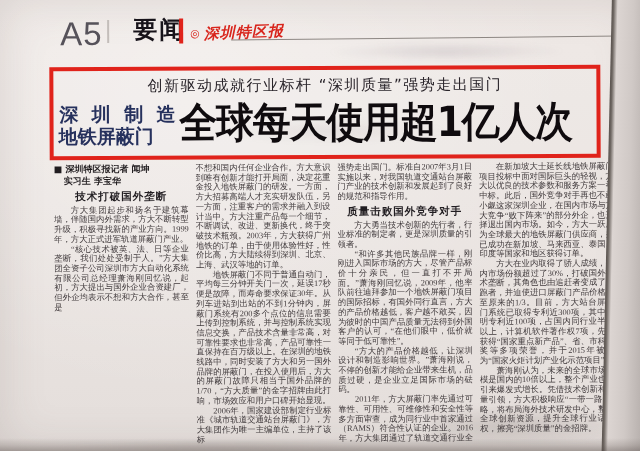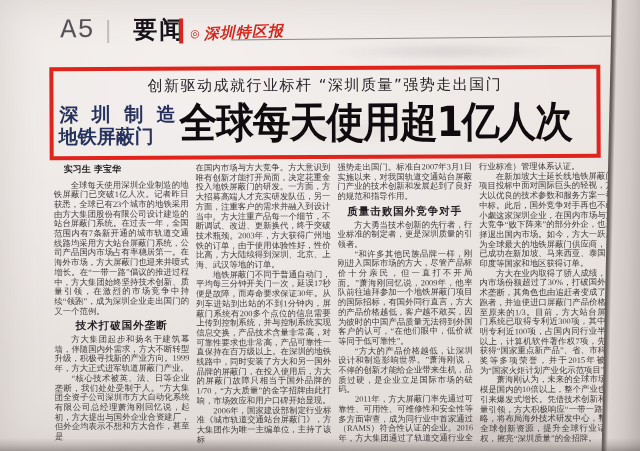--- a/index.html
+++ b/index.html
@@ -14,22 +14,22 @@
       radial-gradient(ellipse at 30% 20%, rgba(255,255,255,0.35), rgba(255,255,255,0) 60%),
       linear-gradient(180deg,#efe9e6 0%,#eae4e1 55%,#e4dedb 100%);
     box-shadow: inset 0 0 46px rgba(120,104,98,0.20);
     overflow:hidden;
   }
   .tilt{position:absolute;left:0;top:0;width:640px;height:451px;transform:rotate(-0.25deg);}
 
   
   .hdr-pageno{
     position:absolute;left:61px;top:14px;
-    font-family:Liberation Mono, monospace;
-    font-size:27px;color:#56525a;letter-spacing:1px;
+    font-family:Liberation Sans, sans-serif;
+    font-size:33px;color:#56525a;letter-spacing:1px;
   }
   .hdr-div{position:absolute;left:108px;top:19px;width:2px;height:23px;background:#c3bdba;}
   .hdr-section{
     position:absolute;left:134px;top:13px;
     font-family:"DejaVu Sans",sans-serif;font-weight:900;
     font-size:24px;color:#17131a;letter-spacing:2px;
   }
   .hdr-redbar{position:absolute;left:180px;top:18px;width:4px;height:25px;background:#e0231b;}
   .masthead{
     position:absolute;left:191px;top:23px;color:#d8251c;
@@ -141,45 +141,44 @@
           <div class="side-l2">地铁屏蔽门</div>
         </div>
         <div class="main-headline">全球每天使用超1亿人次</div>
       </div>
     </div>
 
     <div class="columns">
 
       <div class="col">
         <div class="byline">
+          <div class="b1">■ 深圳特区报记者 闻坤</div>
           <div class="b2">实习生 李宝华</div>
         </div>
-        <p class="p">全球每天使用深圳企业制造的地铁屏蔽门已突破1亿人次。记者昨日获悉，全球已有23个城市的地铁采用由方大集团股份有限公司设计建造的站台屏蔽门系统。在过去一年，全国范围内有7条新开通的城市轨道交通线路均采用方大站台屏蔽门系统，公司产品国内市场占有率稳居第一。在海外市场，方大屏蔽门也迎来井喷式增长。在“一带一路”倡议的推进过程中，方大集团始终坚持技术创新、质量引领，在激烈的市场竞争中持续“领跑”，成为深圳企业走出国门的又一个范例。</p>
         <div class="subhead">技术打破国外垄断</div>
         <p class="p">方大集团起步和扬名于建筑幕墙，伴随国内外需求，方大不断转型升级，积极寻找新的产业方向。1999年，方大正式进军轨道屏蔽门产业。</p>
         <p class="p">“核心技术被英、法、日等企业垄断，我们处处受制于人。”方大集团全资子公司深圳市方大自动化系统有限公司总经理萧海刚回忆说，起初，方大提出与国外企业合资建厂，但外企均表示不想和方大合作，甚至是</p>
       </div>
 
       <div class="col">
-        <p class="p cont">在国内市场与方大竞争。方大意识到唯有创新才能打开局面，决定花重金投入地铁屏蔽门的研发。一方面，方大招募高端人才充实研发队伍，另一方面，注重客户的需求并融入到设计当中。方大注重产品每一个细节，不断调试、改进、更新换代，终于突破技术瓶颈。2003年，方大获得广州地铁的订单，由于使用体验性好，性价比高，方大陆续得到深圳、北京、上海、武汉等地的订单。</p>
+        <p class="p cont">不想和国内任何企业合作。方大意识到唯有创新才能打开局面，决定花重金投入地铁屏蔽门的研发。一方面，方大招募高端人才充实研发队伍，另一方面，注重客户的需求并融入到设计当中。方大注重产品每一个细节，不断调试、改进、更新换代，终于突破技术瓶颈。2003年，方大获得广州地铁的订单，由于使用体验性好，性价比高，方大陆续得到深圳、北京、上海、武汉等地的订单。</p>
         <p class="p">地铁屏蔽门不同于普通自动门，平均每三分钟开关门一次，延误17秒便是故障，而寿命要求保证30年。从列车进站到出站的不到1分钟内，屏蔽门系统有200多个点位的信息需要上传到控制系统，并与控制系统实现信息交换，产品技术含量非常高，对可靠性要求也非常高，产品可靠性一直保持在百万级以上。在深圳的地铁线路中，同时安装了方大和另一国外品牌的屏蔽门，在投入使用后，方大的屏蔽门故障只相当于国外品牌的1/70，“方大质量”的金字招牌由此打响，市场效应和用户口碑开始显现。</p>
         <p class="p">2006年，国家建设部制定行业标准《城市轨道交通站台屏蔽门》，方大集团作为唯一主编单位，主持了该标</p>
       </div>
 
       <div class="col">
         <p class="p cont">强势走出国门。标准自2007年3月1日实施以来，对我国轨道交通站台屏蔽门产业的技术创新和发展起到了良好的规范和指导作用。</p>
         <div class="subhead">质量击败国外竞争对手</div>
         <p class="p">方大勇当技术创新的先行者，行业标准的制定者，更是深圳质量的引领者。</p>
         <p class="p">“和许多其他民族品牌一样，刚刚进入国际市场的方大，尽管产品标价十分亲民，但一直打不开局面。”萧海刚回忆说，2009年，他率队前往迪拜参加一个地铁屏蔽门项目的国际招标，有国外同行直言，方大的产品价格越低，客户越不敢买，因为彼时的中国产品质量无法得到外国客户的认可，“在他们眼中，低价就等同于低可靠性”。</p>
         <p class="p">“方大的产品价格越低，让深圳设计和制造影响世界。”萧海刚说，不停的创新才能给企业带来生机，品质过硬，是企业立足国际市场的砝码。</p>
         <p class="p">2011年，方大屏蔽门率先通过可靠性、可用性、可维修性和安全性等多方面审查，成为同行业中首家通过（RAMS）符合性认证的企业。2016年，方大集团通过了轨道交通行业全球最高管理标准——IRIS（国际铁路</p>
       </div>
 
       <div class="col">
-        <p class="p cont">行业标准）管理体系认证。</p>
         <p class="p">在新加坡大士延长线地铁屏蔽门项目投标中面对国际巨头的轻视，方大以优良的技术参数和服务方案一举中标。此后，国外竞争对手再也不敢小觑这家深圳企业，在国内市场与方大竞争“败下阵来”的部分外企，也选择退出国内市场。如今，方大一跃成为全球最大的地铁屏蔽门供应商，并已成功在新加坡、马来西亚、泰国、印度等国家和地区获得订单。</p>
         <p class="p">方大在业内取得了骄人成绩，国内市场份额超过了30%，打破国外技术垄断，其角色也由追赶者变成了领跑者，并迫使进口屏蔽门产品价格降至原来的1/3。目前，方大站台屏蔽门系统已取得专利近300项，其中发明专利近100项，占国内同行业半数以上，计算机软件著作权7项，先后获得“国家重点新产品”、省、市科技奖等多项荣誉，并于2015年被列为“国家火炬计划产业化示范项目”。</p>
         <p class="p">萧海刚认为，未来的全球市场规模是国内的10倍以上，整个产业也将引来爆发式增长。凭借技术创新和质量引领，方大积极响应“一带一路”战略，将布局海外技术研发中心，整合全球创新资源，提升全球行业话语权，擦亮“深圳质量”的金招牌。</p>
       </div>
 
     </div>
   </div>
 
   <div class="page-edge"></div>
   <div class="bottom-edge"></div>

